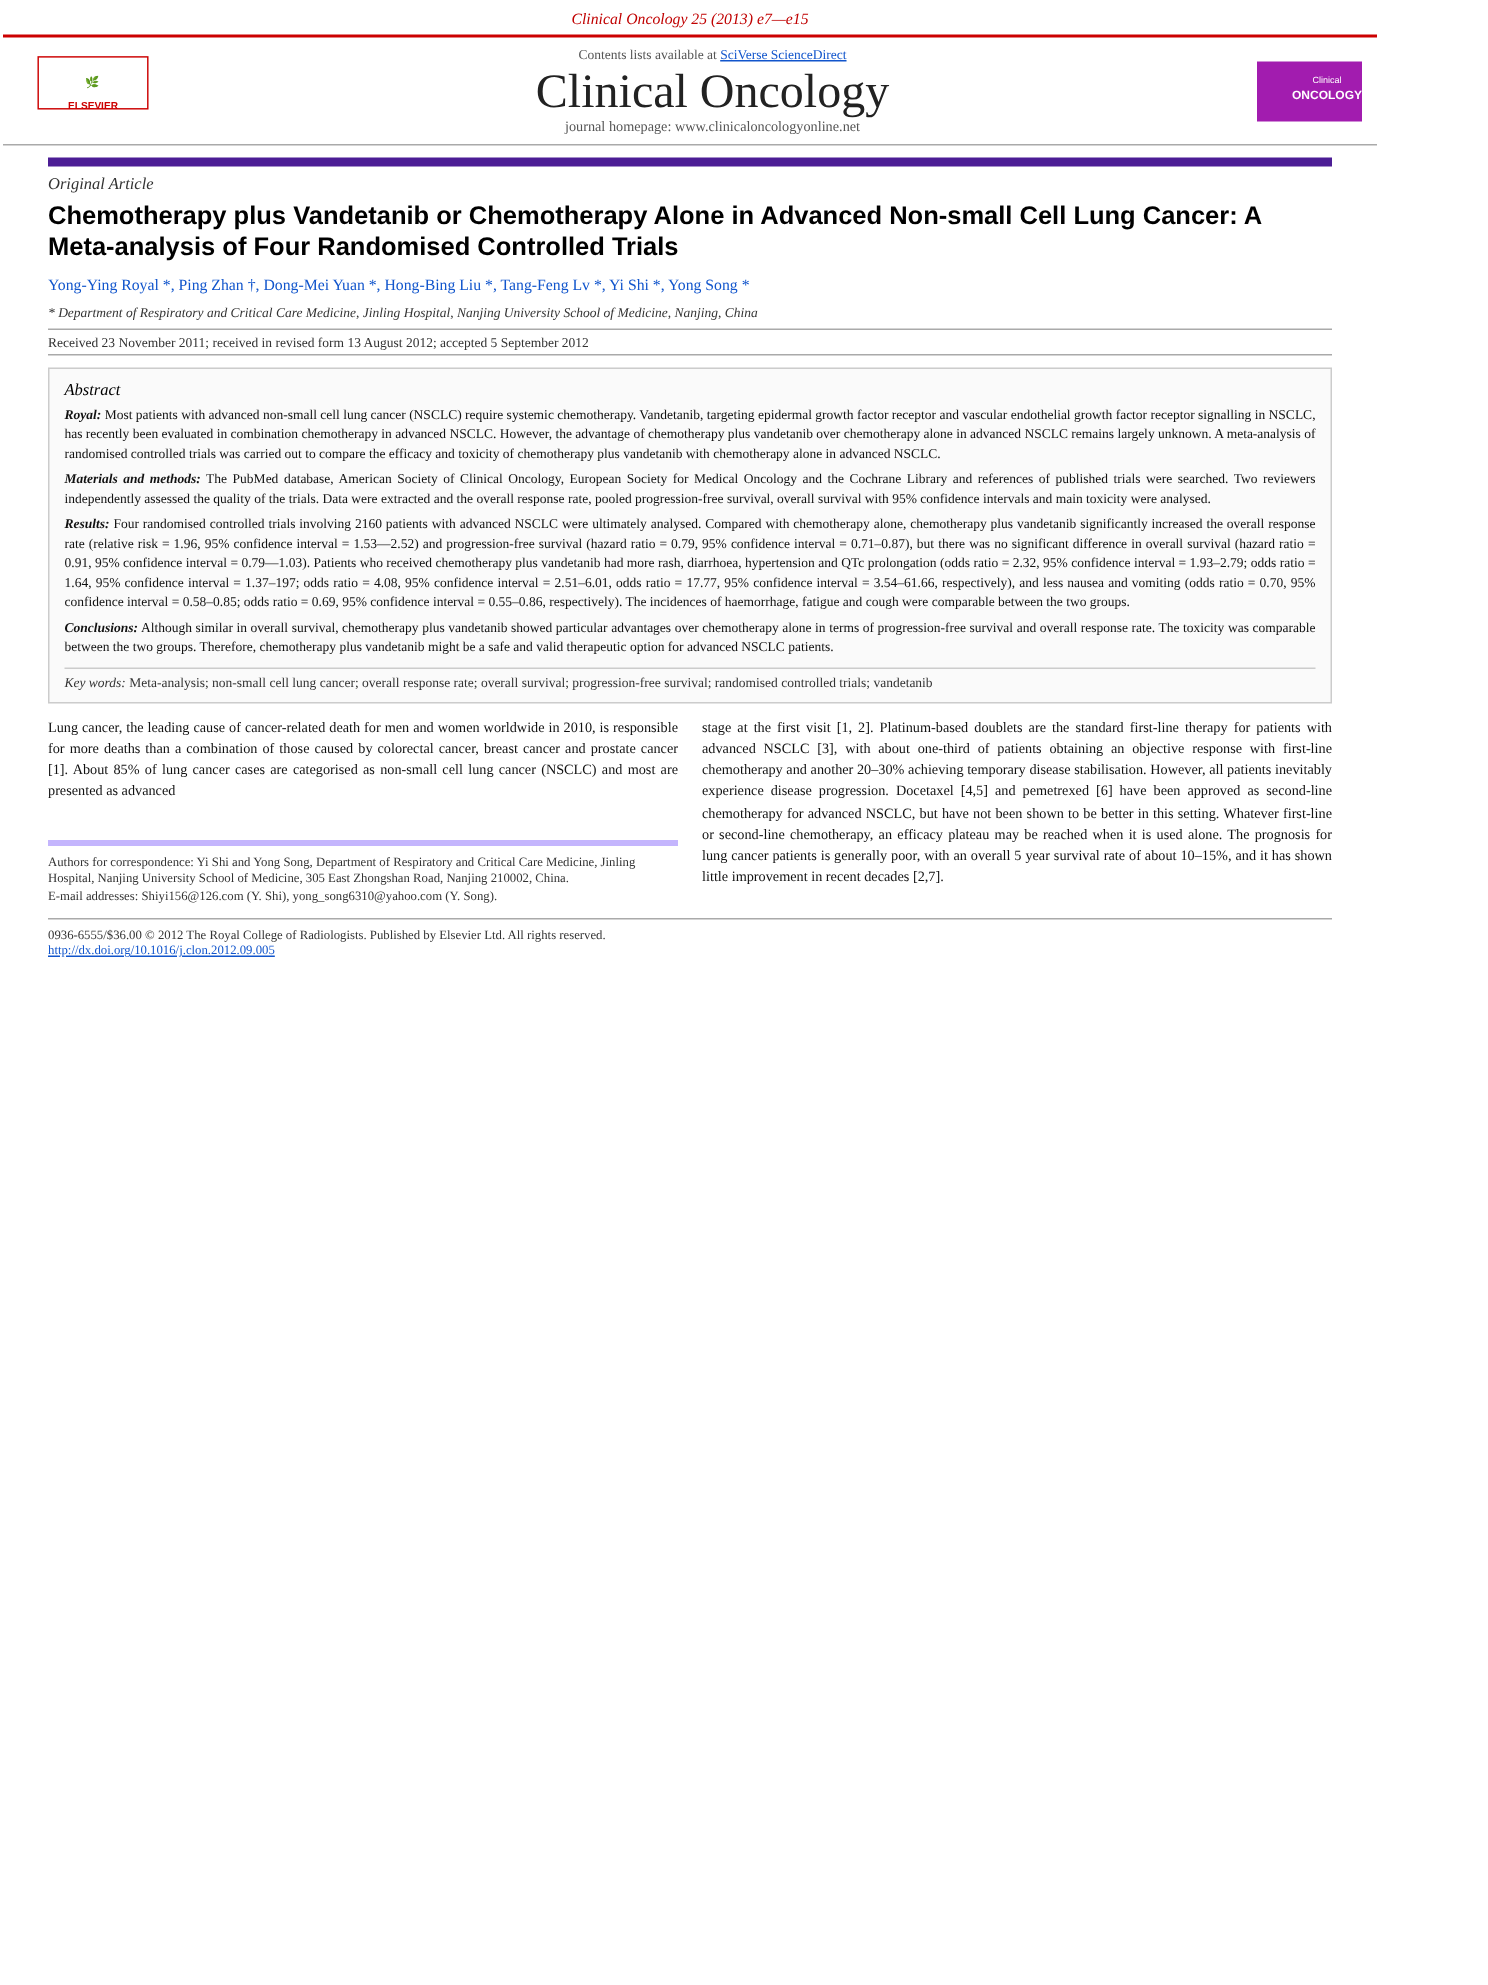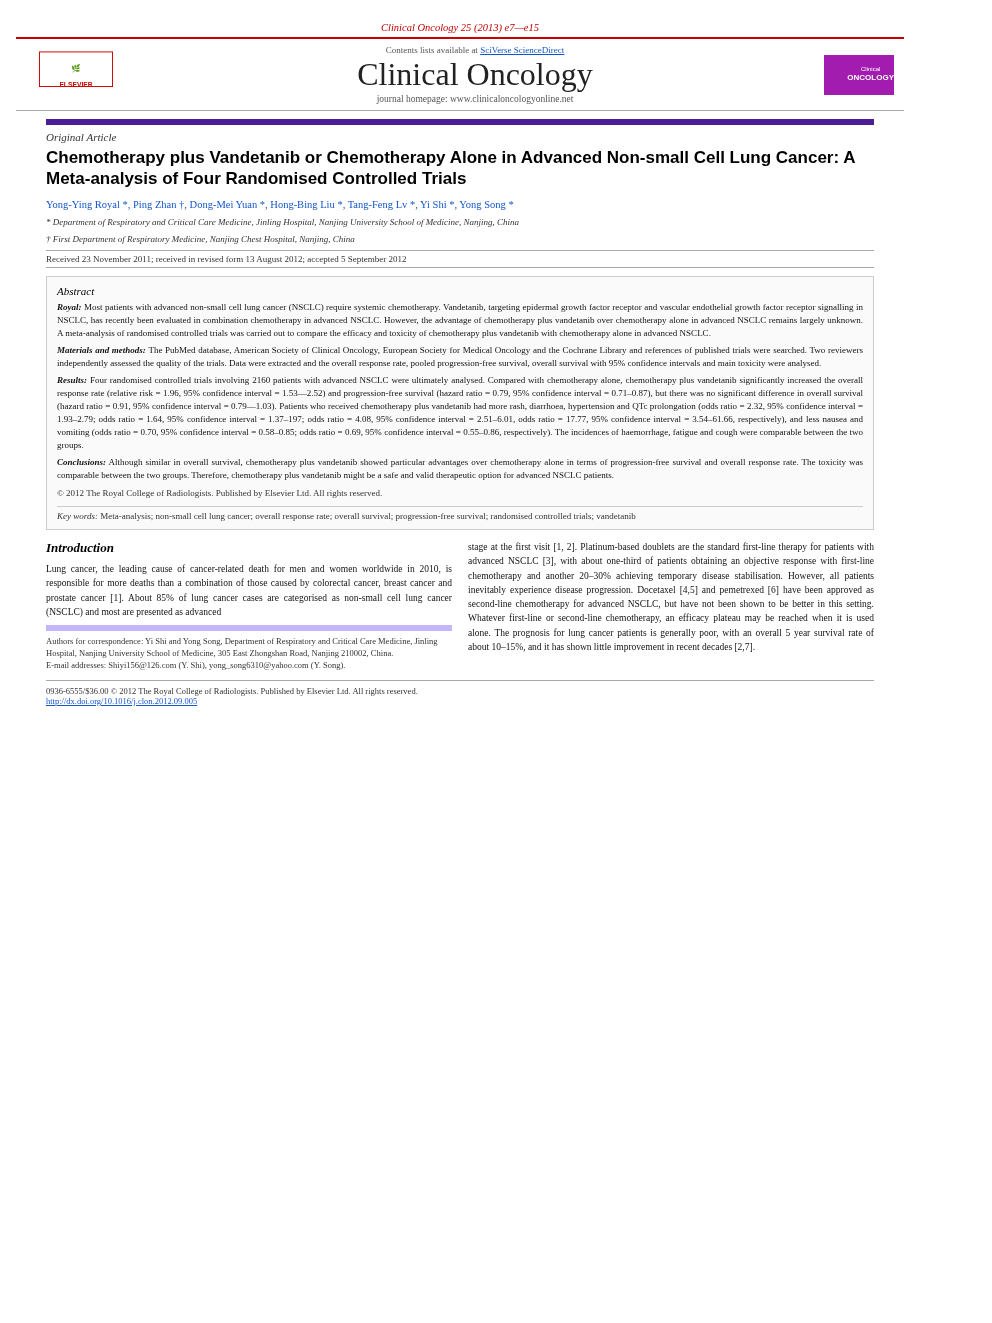--- a/index.html
+++ b/index.html
@@ -8,21 +8,21 @@
       font-size: 10px;
       color: #000;
       background: #fff;
       width: 992px;
       min-height: 1323px;
     }
     .page {
       width: 920px;
       min-height: 1323px;
       background: #fff;
-      padding: 16px;
+      padding: 2px;
     }
     
     .journal-top-bar {
       text-align: center;
       padding: 6px 0 4px 0;
       border-bottom: 2px solid #c00;
     }
     
     .journal-header {
       display: flex;
@@ -177,22 +177,22 @@
       line-height: 1.5;
       text-align: justify;
       color: #111;
     }
     .body-text p {
       margin-bottom: 6px;
       text-indent: 0;
     }
     
     .footnote-area {
-      border-top: 6px solid #c4b5fd;
-      margin-top: 6px;
+      border-top: 4px solid #c4b5fd;
+      margin-top: 24px;
       padding-top: 5px;
       font-size: 8.5px;
       color: #333;
       line-height: 1.4;
     }
     .bottom-bar {
       margin-top: 8px;
       padding-top: 5px;
       border-top: 1px solid #aaa;
       font-size: 8.5px;
@@ -243,23 +243,20 @@
     <div class="article-type">Original Article</div>
 
     <div class="article-title">Chemotherapy plus Vandetanib or Chemotherapy Alone in Advanced Non-small Cell Lung Cancer: A Meta-analysis of Four Randomised Controlled Trials</div>
 
     <div class="authors">
       <span>Yong-Ying Royal *, Ping Zhan †, Dong-Mei Yuan *, Hong-Bing Liu *, Tang-Feng Lv *, Yi Shi *, Yong Song *</span>
     </div>
 
     <div class="affiliations">
       <span>* Department of Respiratory and Critical Care Medicine, Jinling Hospital, Nanjing University School of Medicine, Nanjing, China</span>
-    </div>
-    <div class="affiliations">
-      <span>† First Department of Respiratory Medicine, Nanjing Chest Hospital, Nanjing, China</span>
     </div>
 
     <div class="received-line">Received 23 November 2011; received in revised form 13 August 2012; accepted 5 September 2012</div>
 
     <div class="abstract-box">
       <div class="abstract-title">Abstract</div>
       <div class="abstract-text">
         <p>
           <strong>Royal:</strong>
           <span>Most patients with advanced non-small cell lung cancer (NSCLC) require systemic chemotherapy. Vandetanib, targeting epidermal growth factor receptor and vascular endothelial growth factor receptor signalling in NSCLC, has recently been evaluated in combination chemotherapy in advanced NSCLC. However, the advantage of chemotherapy plus vandetanib over chemotherapy alone in advanced NSCLC remains largely unknown. A meta-analysis of randomised controlled trials was carried out to compare the efficacy and toxicity of chemotherapy plus vandetanib with chemotherapy alone in advanced NSCLC.</span>
@@ -269,32 +266,30 @@
           <span>The PubMed database, American Society of Clinical Oncology, European Society for Medical Oncology and the Cochrane Library and references of published trials were searched. Two reviewers independently assessed the quality of the trials. Data were extracted and the overall response rate, pooled progression-free survival, overall survival with 95% confidence intervals and main toxicity were analysed.</span>
         </p>
         <p>
           <strong>Results:</strong>
           <span>Four randomised controlled trials involving 2160 patients with advanced NSCLC were ultimately analysed. Compared with chemotherapy alone, chemotherapy plus vandetanib significantly increased the overall response rate (relative risk = 1.96, 95% confidence interval = 1.53—2.52) and progression-free survival (hazard ratio = 0.79, 95% confidence interval = 0.71–0.87), but there was no significant difference in overall survival (hazard ratio = 0.91, 95% confidence interval = 0.79—1.03). Patients who received chemotherapy plus vandetanib had more rash, diarrhoea, hypertension and QTc prolongation (odds ratio = 2.32, 95% confidence interval = 1.93–2.79; odds ratio = 1.64, 95% confidence interval = 1.37–197; odds ratio = 4.08, 95% confidence interval = 2.51–6.01, odds ratio = 17.77, 95% confidence interval = 3.54–61.66, respectively), and less nausea and vomiting (odds ratio = 0.70, 95% confidence interval = 0.58–0.85; odds ratio = 0.69, 95% confidence interval = 0.55–0.86, respectively). The incidences of haemorrhage, fatigue and cough were comparable between the two groups.</span>
         </p>
         <p>
           <strong>Conclusions:</strong>
           <span>Although similar in overall survival, chemotherapy plus vandetanib showed particular advantages over chemotherapy alone in terms of progression-free survival and overall response rate. The toxicity was comparable between the two groups. Therefore, chemotherapy plus vandetanib might be a safe and valid therapeutic option for advanced NSCLC patients.</span>
         </p>
-        <div class="copyright-line">© 2012 The Royal College of Radiologists. Published by Elsevier Ltd. All rights reserved.</div>
       </div>
       <div class="keywords-line">
         <em>Key words:</em>
         <span>Meta-analysis; non-small cell lung cancer; overall response rate; overall survival; progression-free survival; randomised controlled trials; vandetanib</span>
       </div>
     </div>
 
     <div class="two-col">
 
       <div class="col-left">
-        <div class="section-title">Introduction</div>
         <div class="body-text">
           <p>
             <span>Lung cancer, the leading cause of cancer-related death for men and women worldwide in 2010, is responsible for more deaths than a combination of those caused by colorectal cancer, breast cancer and prostate cancer [1]. About 85% of lung cancer cases are categorised as non-small cell lung cancer (NSCLC) and most are presented as advanced</span>
           </p>
         </div>
 
         <div class="footnote-area">
           <p>Authors for correspondence: Yi Shi and Yong Song, Department of Respiratory and Critical Care Medicine, Jinling Hospital, Nanjing University School of Medicine, 305 East Zhongshan Road, Nanjing 210002, China.</p>
           <p>
             <span>E-mail addresses:</span>

